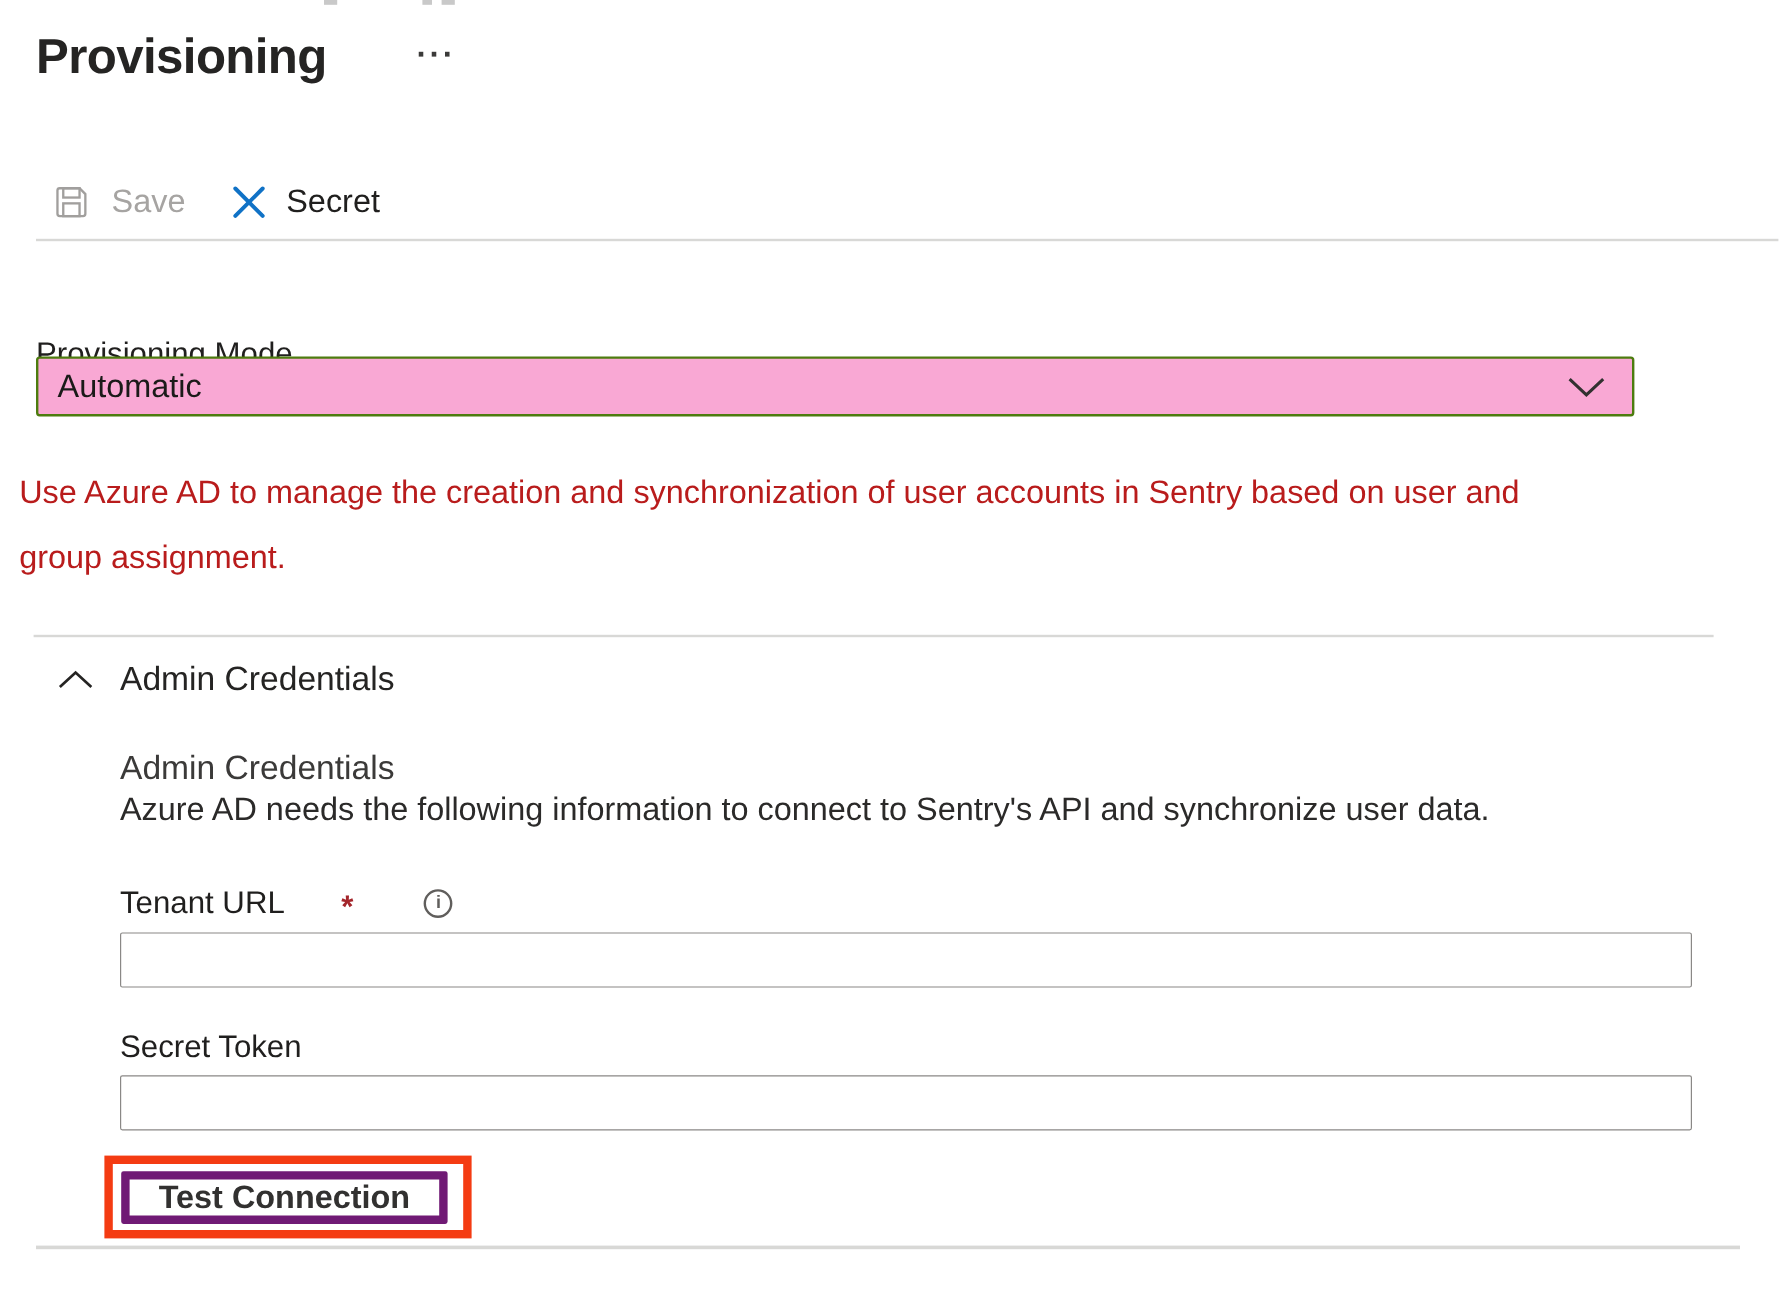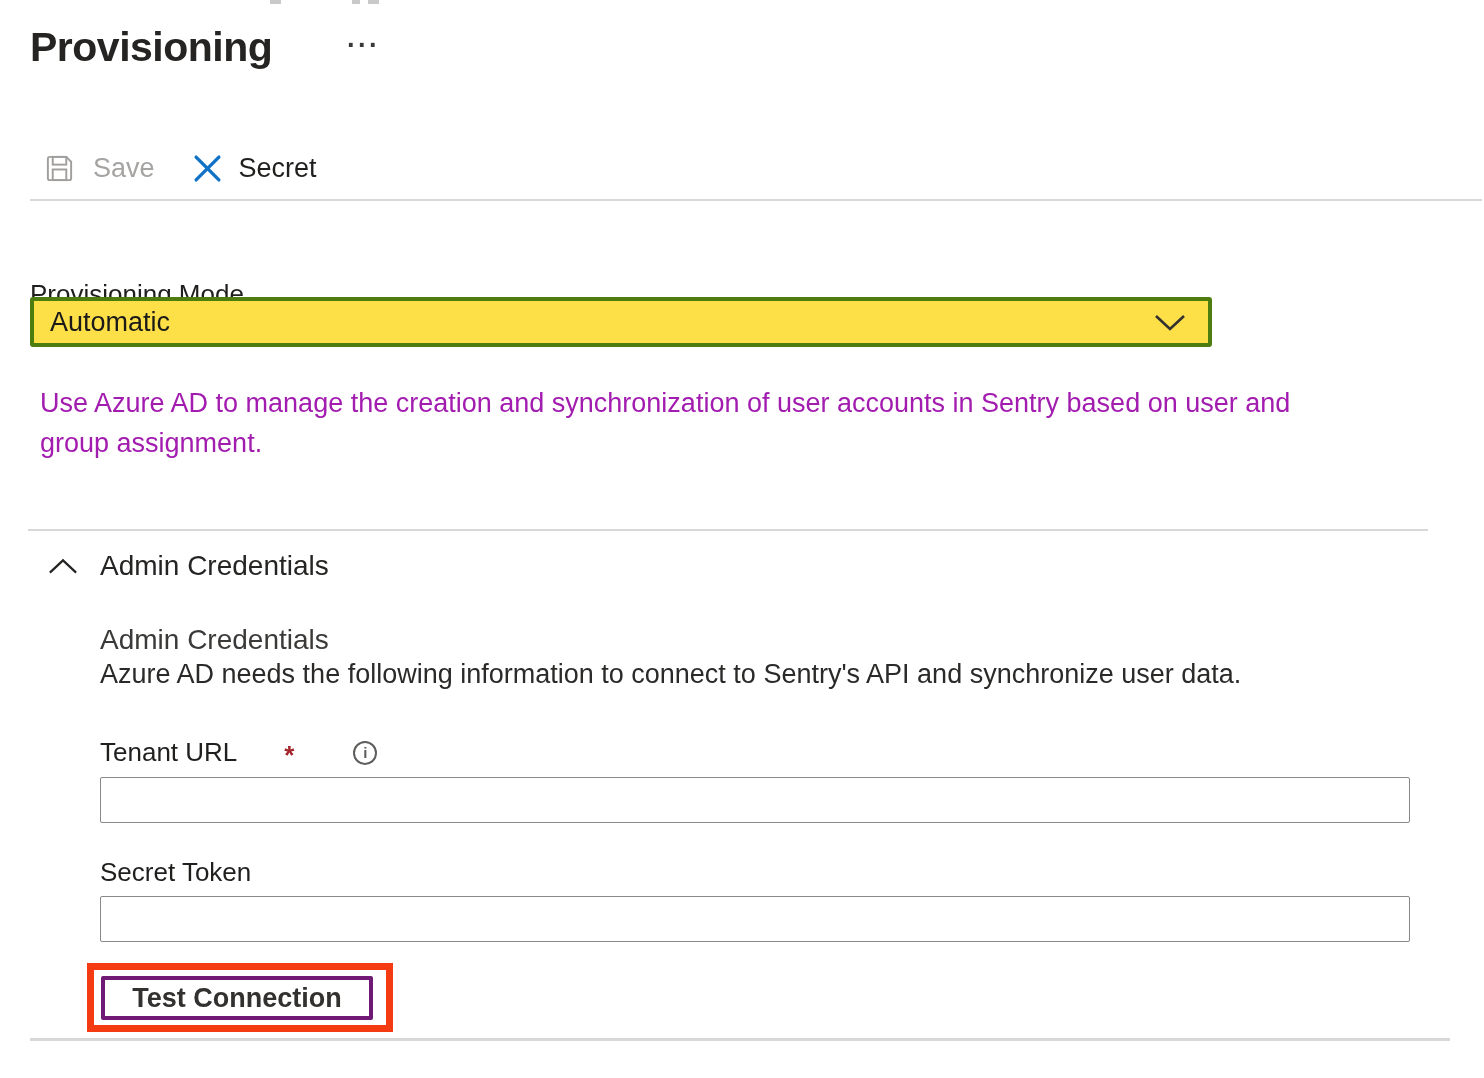--- a/index.html
+++ b/index.html
@@ -35,30 +35,30 @@
   .tb-save-label { font-size: 27px; color: #a6a4a2; margin-left: 18px; }
   .tb-discard { margin-left: 38px; }
   .tb-discard-label { font-size: 27px; color: #201f1e; margin-left: 17px; }
 
   .divider { position: absolute; height: 2px; background: #d8d8d6; }
 
   
   .field-label { font-size: 26px; color: #201f1e; }
   .pm-label { left: 30px; top: 259px; margin-top: 20px; }
   .dropdown {
-    left: 30px; top: 297px; width: 1182px; height: 50px;
-    border: 4px solid #4d7c0f; border-radius: 3px;
+    left: 30px; top: 297px; width: 1332px; height: 50px;
+    border: 2px solid #4d7c0f; border-radius: 3px;
     display: flex; align-items: center; justify-content: space-between;
-    padding: 0 22px 0 16px; background: #fde047; cursor: pointer;
+    padding: 0 22px 0 16px; background: #f9a8d4; cursor: pointer;
   }
   .dropdown-value { font-size: 27px; color: #1b1a19; }
 
   .mode-desc {
-    left: 40px; top: 383px; width: 1310px;
-    font-size: 27px; line-height: 40px; color: #a21caf;
+    left: 16px; top: 383px; width: 1310px;
+    font-size: 27px; line-height: 54px; color: #b91c1c;
   }
 
   
   .section-header { left: 48px; top: 550px; display: flex; align-items: center; cursor: pointer; }
   .section-title { font-size: 28px; color: #252423; margin-left: 22px; }
 
   .sub-heading { left: 100px; top: 624px; font-size: 28px; color: #3b3a39; }
   .sub-desc { left: 100px; top: 659px; width: 1200px; font-size: 27px; color: #2b2a29; }
 
   .label-row { left: 100px; top: 737px; display: flex; align-items: center; gap: 39px; }
@@ -79,21 +79,21 @@
   .secret-label { left: 100px; top: 857px; }
   .input-secret { top: 896px; }
 
   
   .annotation-box {
     left: 87px; top: 963px; width: 306px; height: 69px;
     border: 7px solid #f43b12;
   }
   .test-btn {
     left: 101px; top: 976px; width: 272px; height: 44px;
-    border: 4px solid #701a75; border-radius: 2px; background: #fff;
+    border: 7px solid #701a75; border-radius: 2px; background: #fff;
     font-size: 27px; font-weight: 700; color: #323130;
     display: flex; align-items: center; justify-content: center;
     cursor: pointer; font-family: "Liberation Sans", sans-serif;
   }
 </style>
 </head>
 <body>
 
 <div class="fragment" style="left:270px;width:11px;"></div>
 <div class="fragment" style="left:352px;width:8px;"></div>

